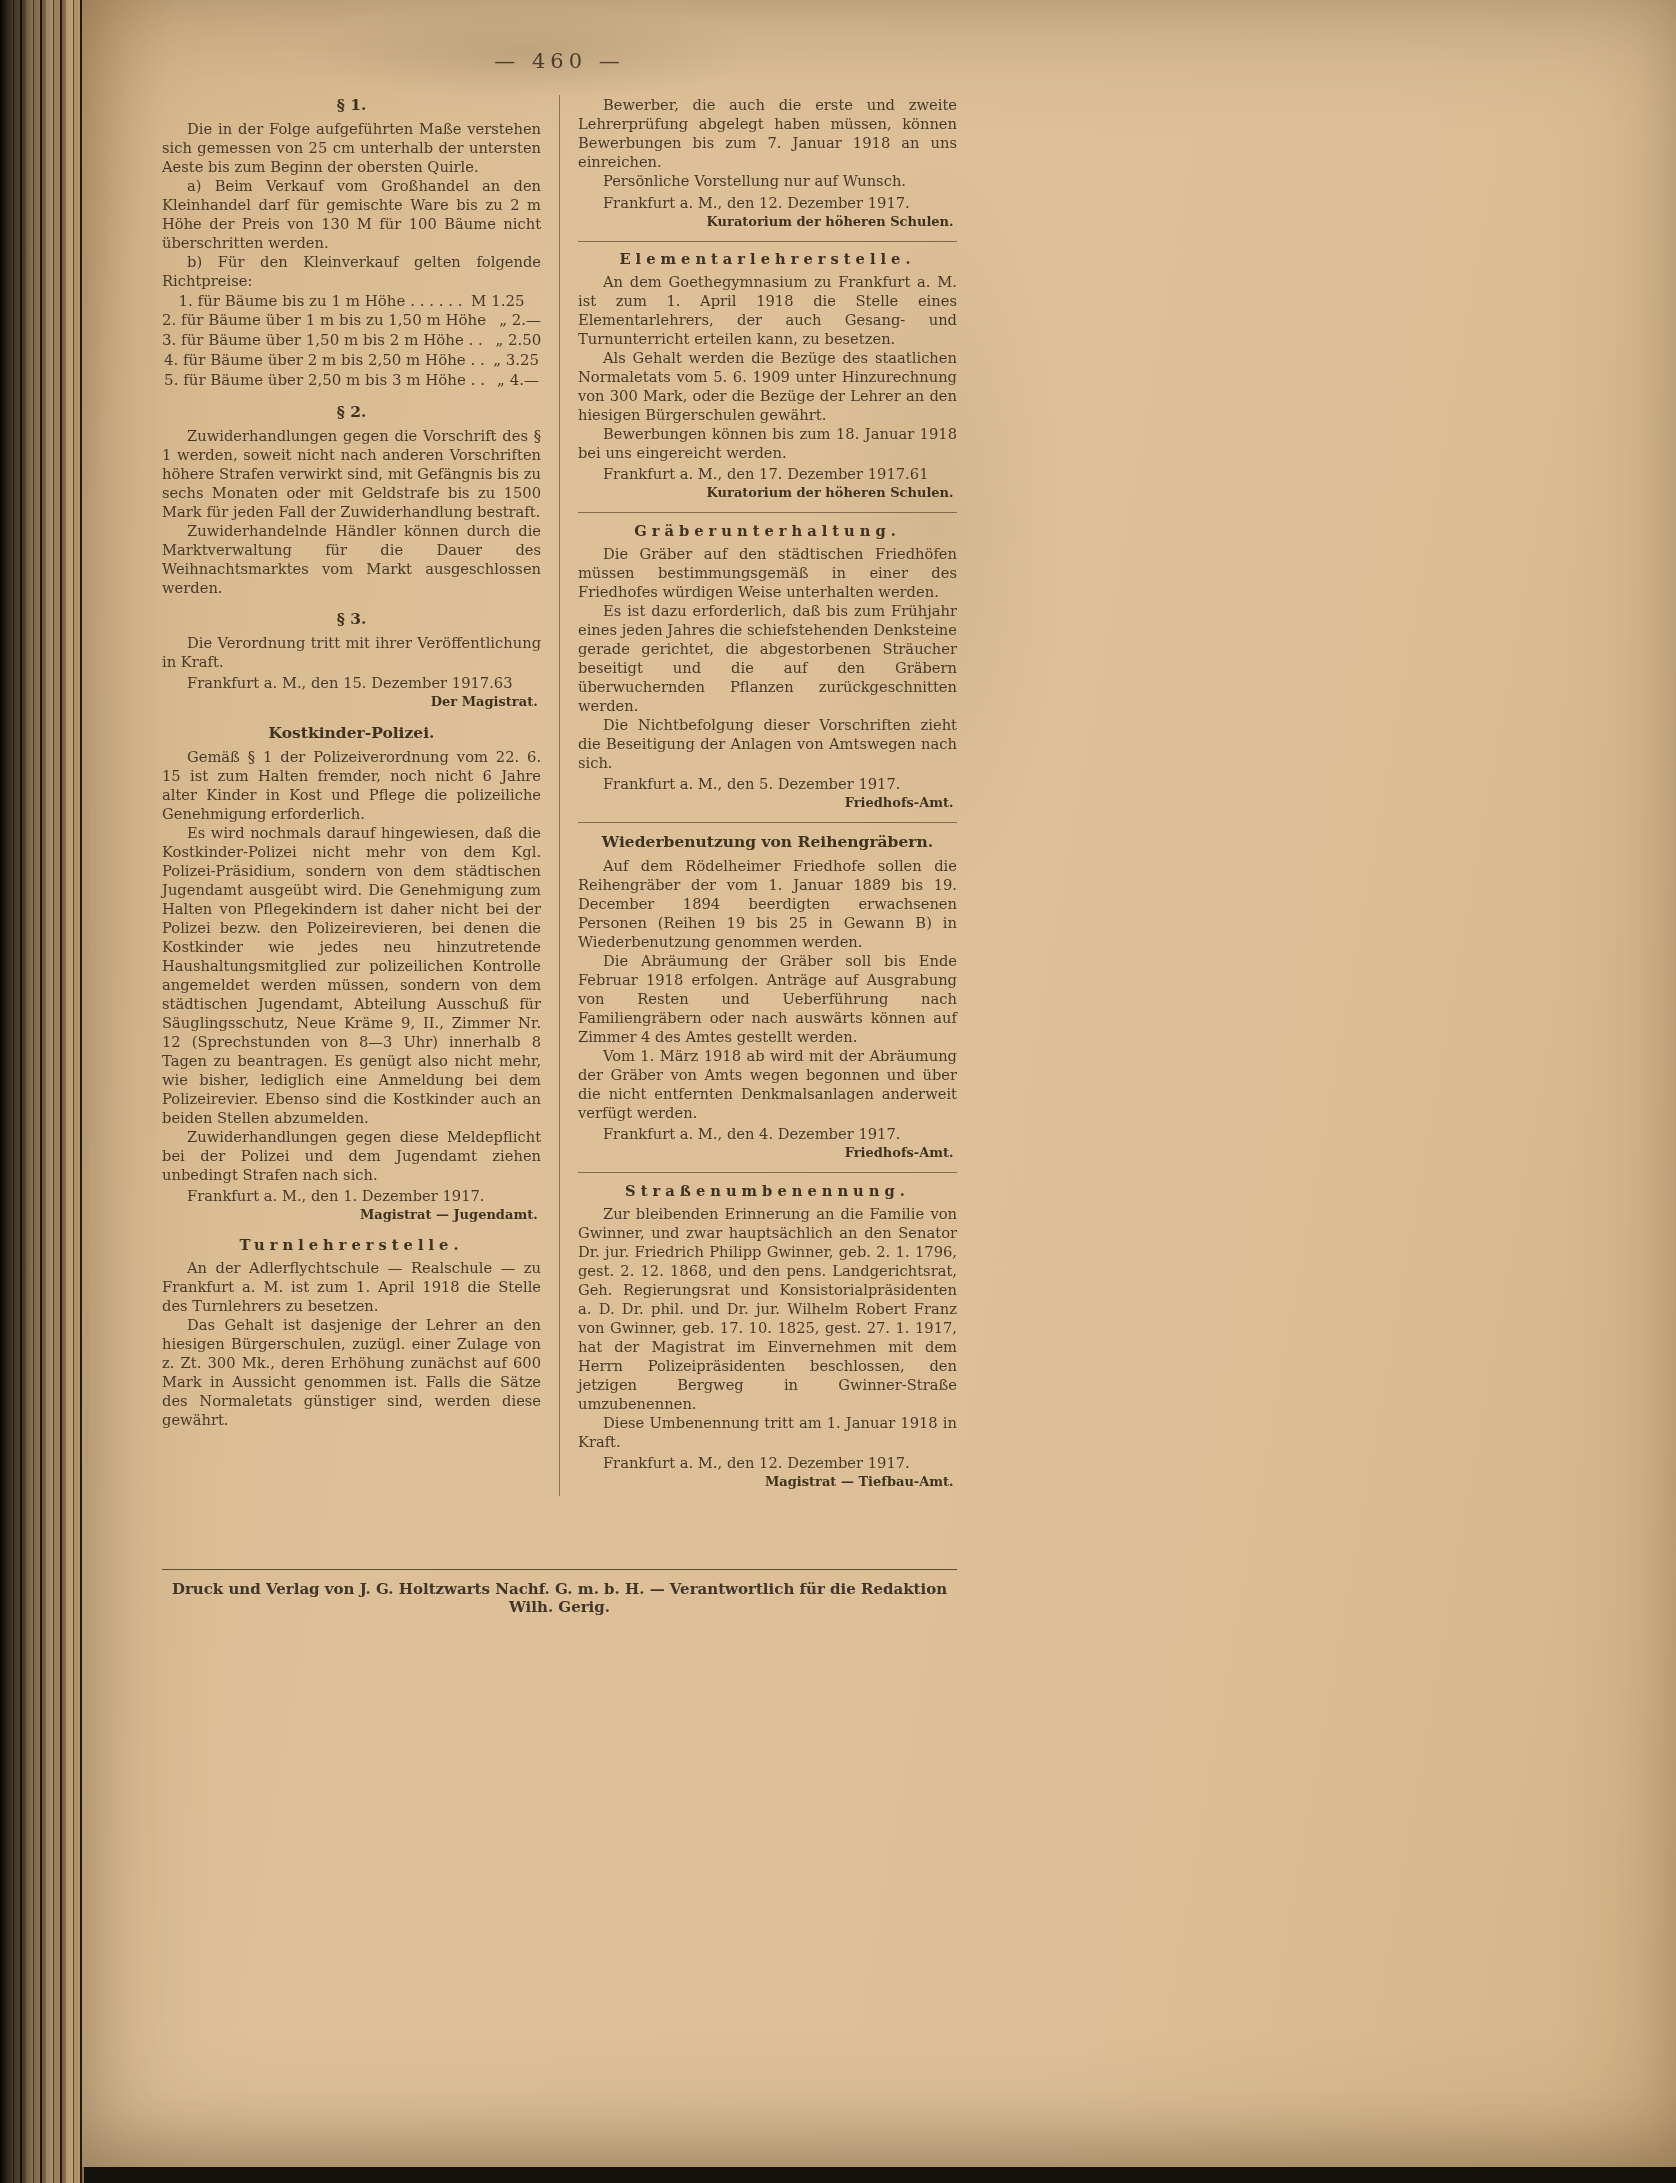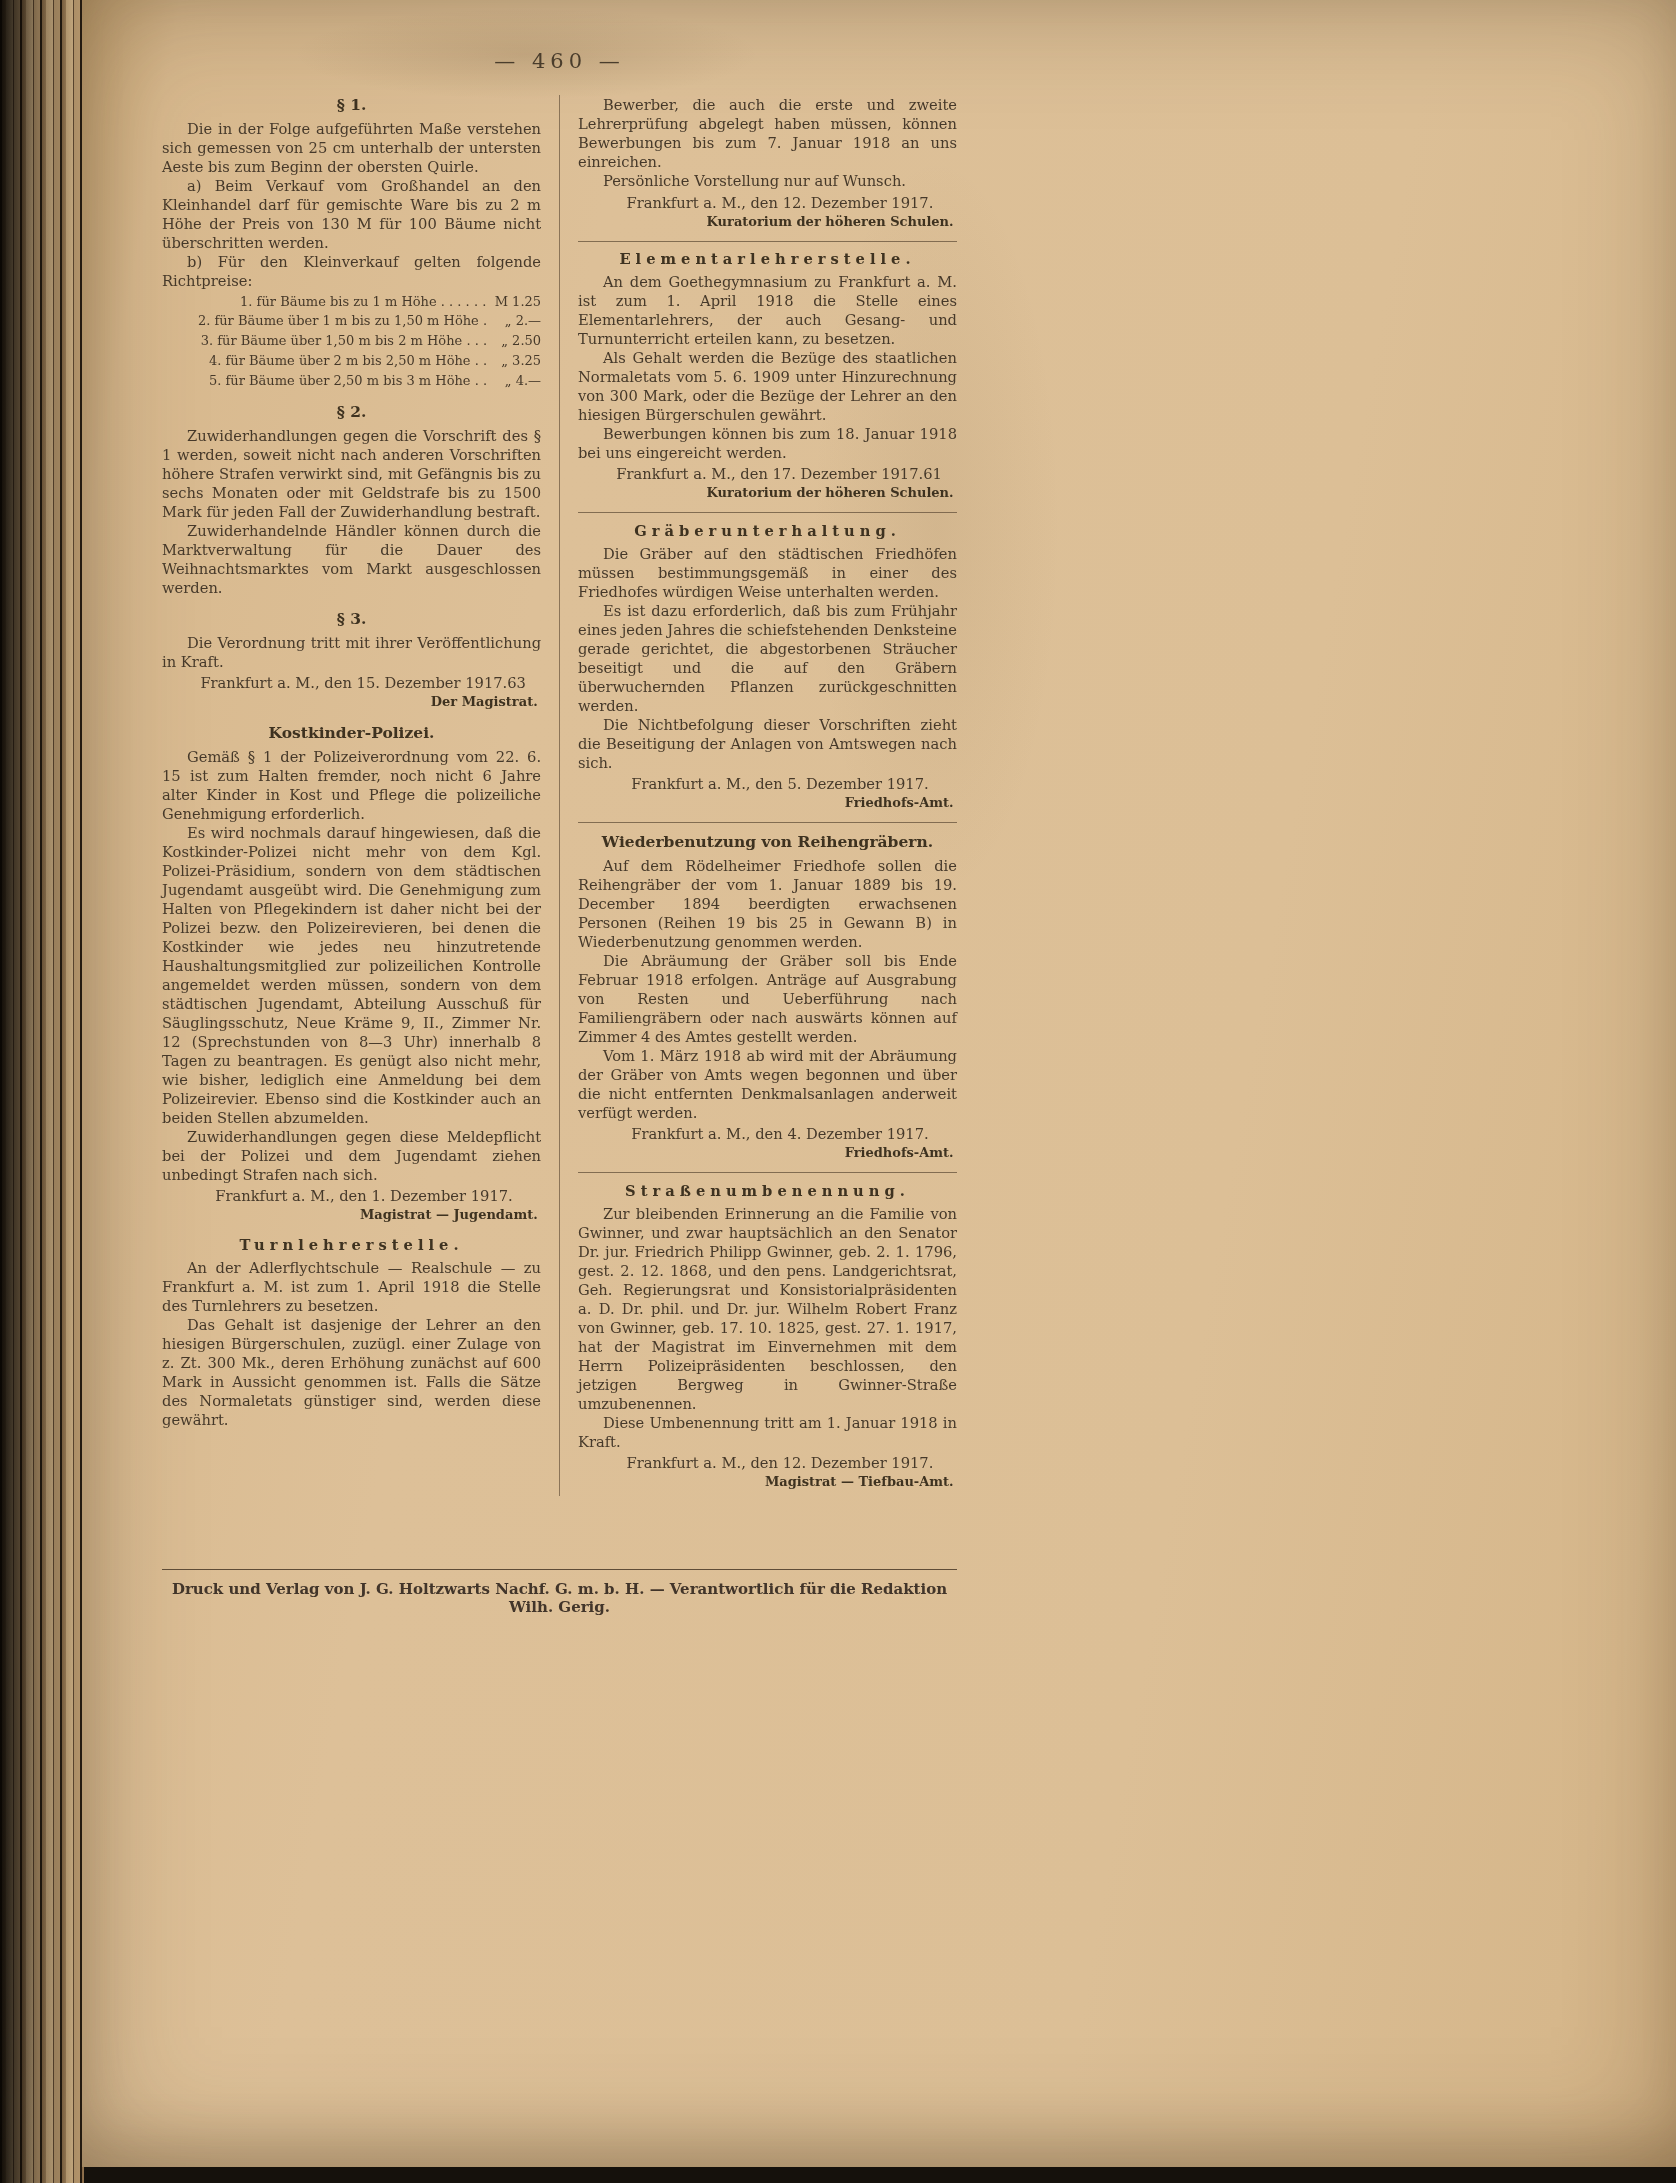--- a/index.html
+++ b/index.html
@@ -70,28 +70,28 @@
     font-size:15.5px;
     font-weight:bold;
     color:#3e3220;
     margin:11.7px 0 5px 0;
   }
   .h-first { margin-top:0; }
   .h-spaced { letter-spacing:0.34em; font-size:14.7px; }
 
   .price-list { margin:1.7px 0 3.4px 0; }
   .price-row {
-    display:flex; justify-content:flex-end;
-    font-size:13px; line-height:19.7px; color:#46392a;
+    display:flex; justify-content:center;
+    font-size:15px; line-height:19.7px; color:#46392a;
   }
   .price-row .p-item { white-space:nowrap; overflow:hidden; }
   .price-row .p-val { white-space:nowrap; padding-left:8.4px; text-align:right; min-width:54px; }
 
   .dateline {
-    display:flex; justify-content:center;
+    display:flex; justify-content:flex-start;
     font-size:14.7px; line-height:19px; margin-top:2.5px;
   }
   .dateline .d-text { text-indent:1.7em; }
   .dateline .d-num { padding-right:1.7px; }
 
   .sig {
     text-align:right;
     font-weight:bold;
     font-size:13px;
     line-height:19px;

